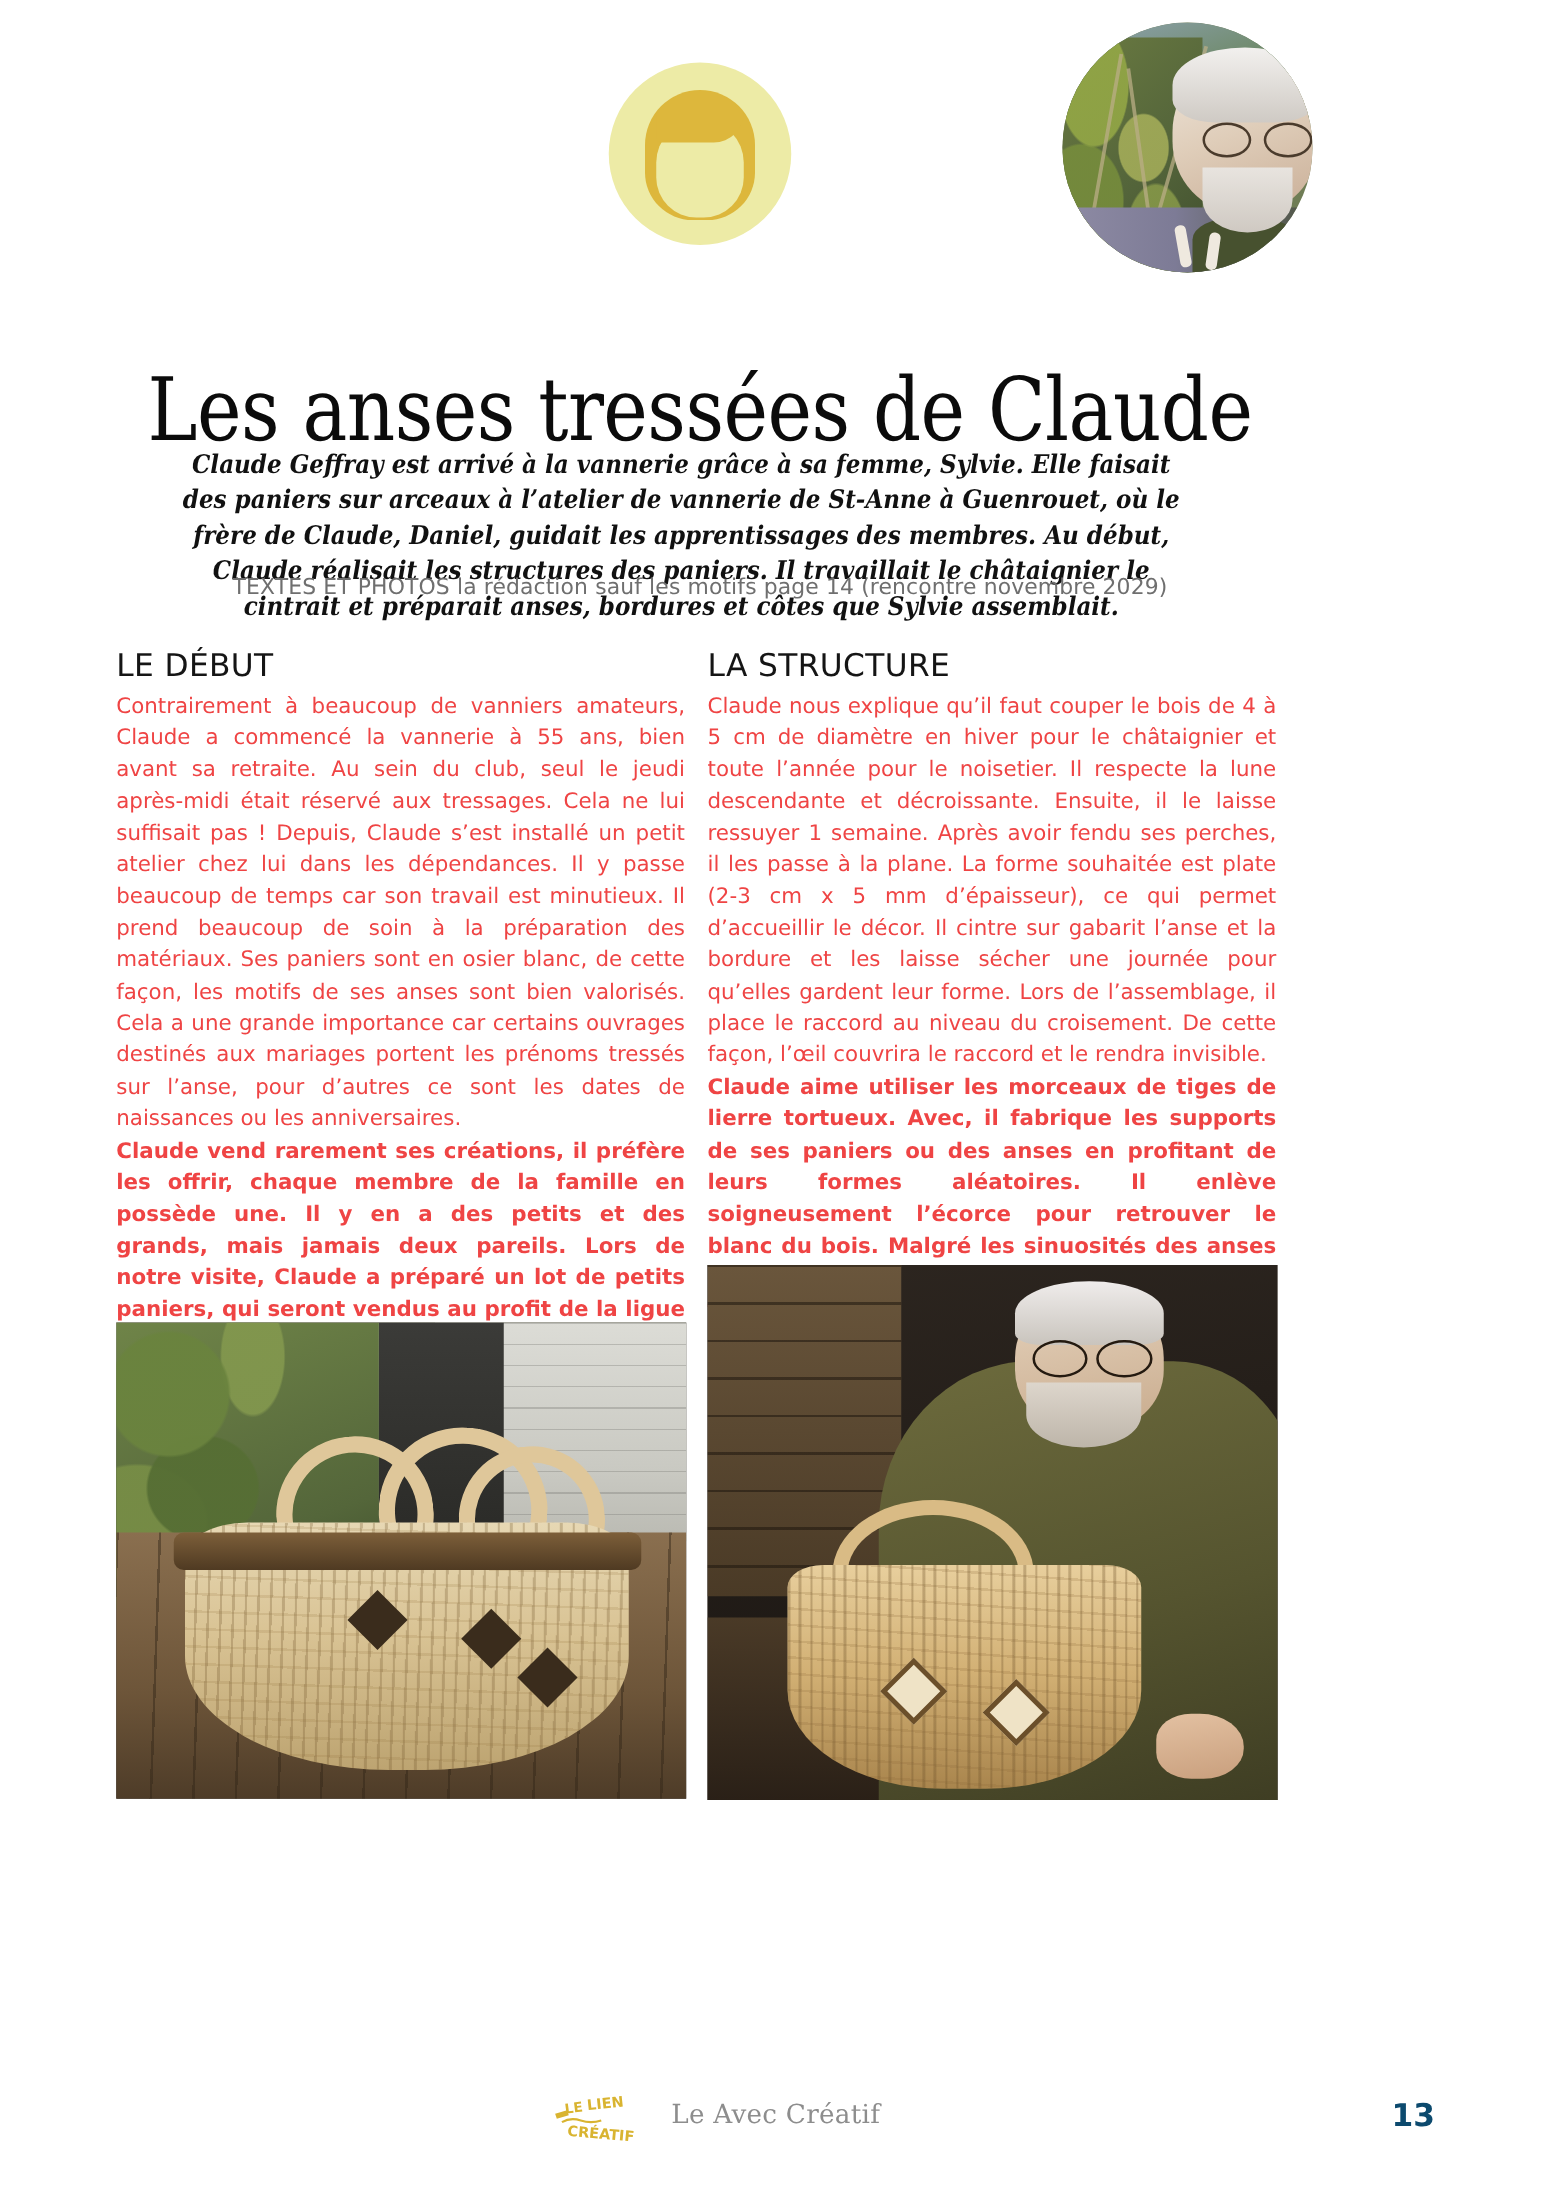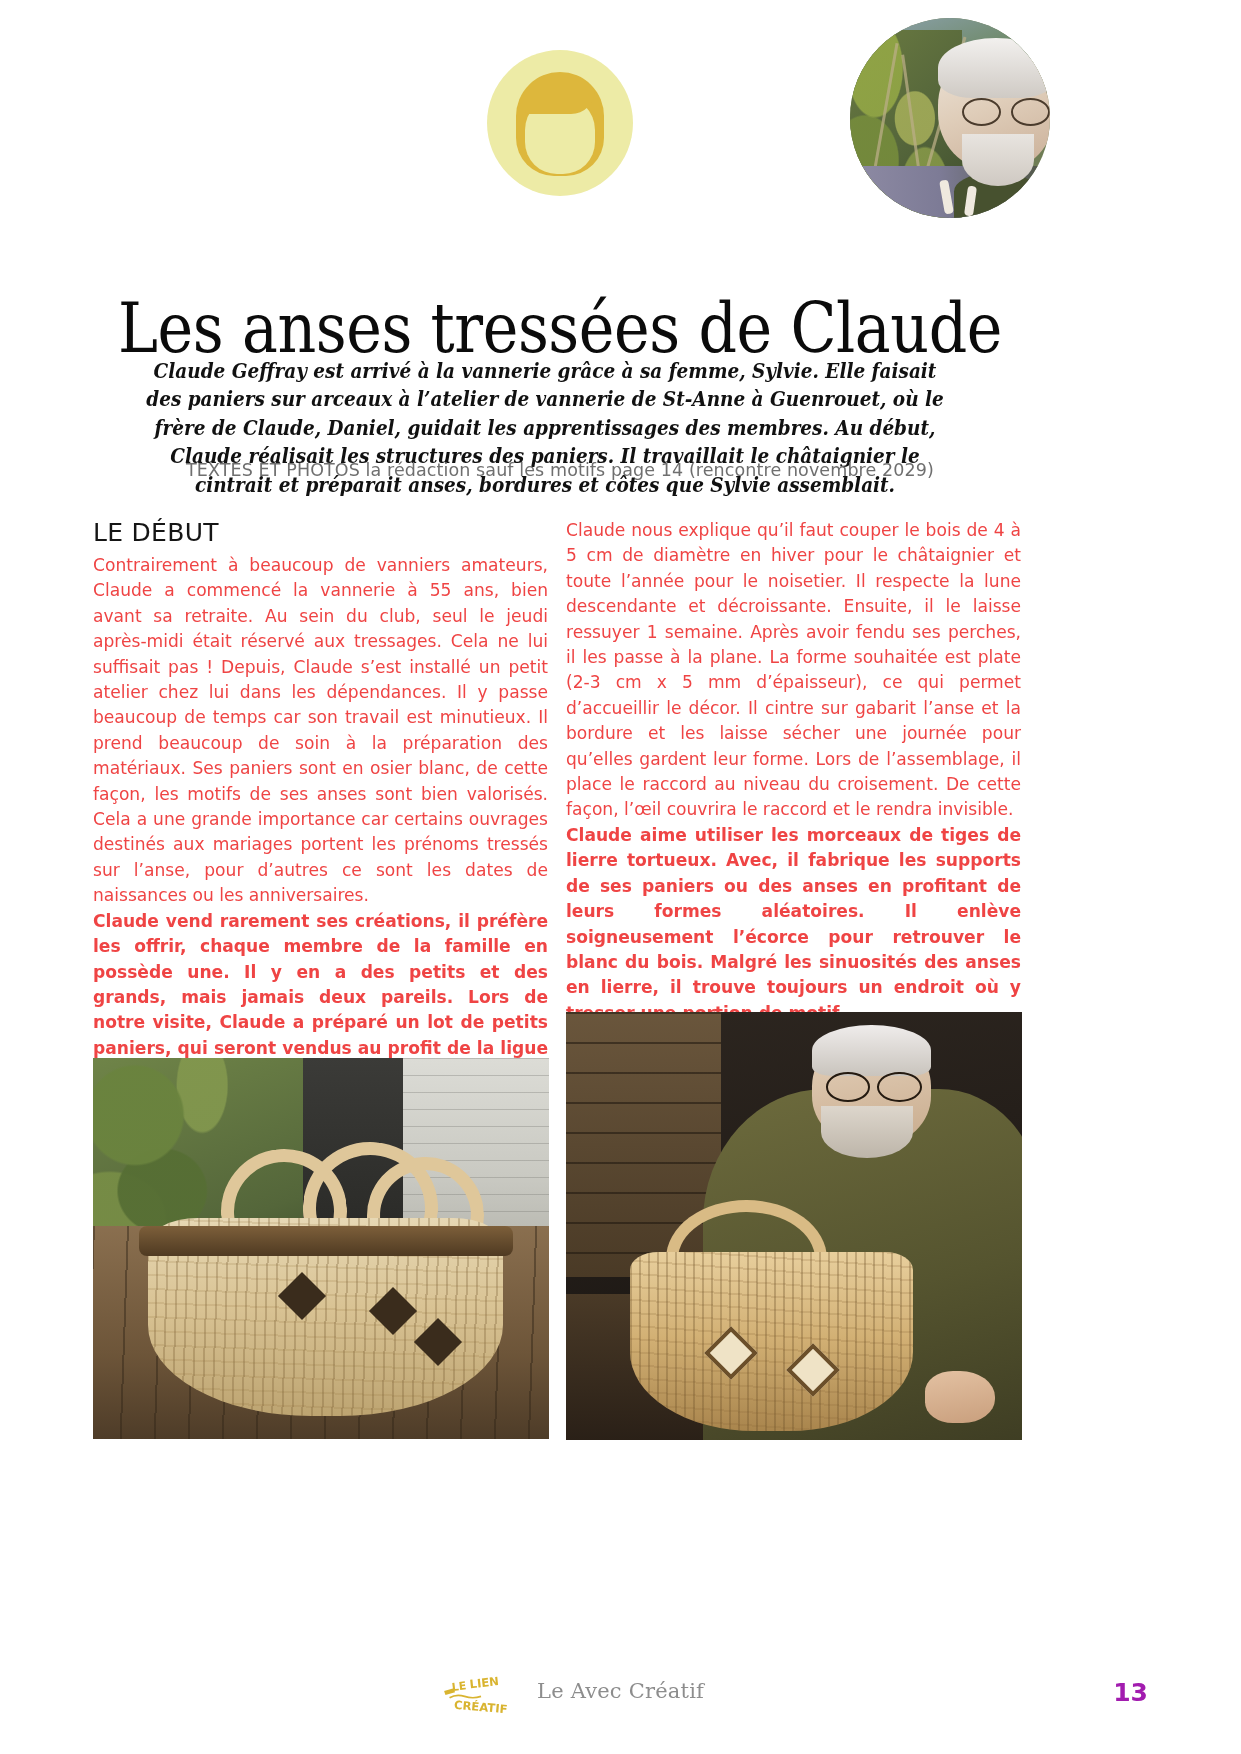--- a/index.html
+++ b/index.html
@@ -426,21 +426,21 @@
     font-size: 21px;
     color: #8d8d8d;
     letter-spacing: .2px;
   }
   .folio {
     position: absolute;
     right: 93px; top: 12px;
     font-family: "DejaVu Sans", sans-serif;
     font-weight: 700;
     font-size: 25px;
-    color: #a21caf;
+    color: #0c4a6e;
   }
 </style>
 </head>
 <body>
 
 <div class="page">
 
   <div class="masthead">
 
     <div class="hero-photo">
@@ -476,20 +476,21 @@
 
   <div class="credits">TEXTES ET PHOTOS la rédaction sauf les motifs page 14 (rencontre novembre 2029)</div>
 
   <div class="col col-left">
     <h2 class="sec-title">LE DÉBUT</h2>
     <p class="body-p">Contrairement à beaucoup de vanniers amateurs, Claude a commencé la vannerie à 55 ans, bien avant sa retraite. Au sein du club, seul le jeudi après-midi était réservé aux tressages. Cela ne lui suffisait pas ! Depuis, Claude s’est installé un petit atelier chez lui dans les dépendances. Il y passe beaucoup de temps car son travail est minutieux. Il prend beaucoup de soin à la préparation des matériaux. Ses paniers sont en osier blanc, de cette façon, les motifs de ses anses sont bien valorisés. Cela a une grande importance car certains ouvrages destinés aux mariages portent les prénoms tressés sur l’anse, pour d’autres ce sont les dates de naissances ou les anniversaires.</p>
     <p class="body-p">Claude vend rarement ses créations, il préfère les offrir, chaque membre de la famille en possède une. Il y en a des petits et des grands, mais jamais deux pareils. Lors de notre visite, Claude a préparé un lot de petits paniers, qui seront vendus au profit de la ligue contre le cancer. Le couple est lui-même concerné par cette thématique et on apprécie sa volonté de transmission et sa bienveillance.</p>
   </div>
 
   <div class="col col-right">
+    <h2 class="sec-title">LA STRUCTURE</h2>
     <p class="body-p">Claude nous explique qu’il faut couper le bois de 4 à 5 cm de diamètre en hiver pour le châtaignier et toute l’année pour le noisetier. Il respecte la lune descendante et décroissante. Ensuite, il le laisse ressuyer 1 semaine. Après avoir fendu ses perches, il les passe à la plane. La forme souhaitée est plate (2-3 cm x 5 mm d’épaisseur), ce qui permet d’accueillir le décor. Il cintre sur gabarit l’anse et la bordure et les laisse sécher une journée pour qu’elles gardent leur forme. Lors de l’assemblage, il place le raccord au niveau du croisement. De cette façon, l’œil couvrira le raccord et le rendra invisible.</p>
     <p class="body-p">Claude aime utiliser les morceaux de tiges de lierre tortueux. Avec, il fabrique les supports de ses paniers ou des anses en profitant de leurs formes aléatoires. Il enlève soigneusement l’écorce pour retrouver le blanc du bois. Malgré les sinuosités des anses en lierre, il trouve toujours un endroit où y tresser une portion de motif.</p>
   </div>
 
   <div class="photo photo-basket-left">
     <div class="pb-sky"></div>
     <div class="pb-wall"></div>
     <div class="pb-wall-lines"></div>
     <div class="pb-dark-panel"></div>
     <div class="pb-foliage"></div>

